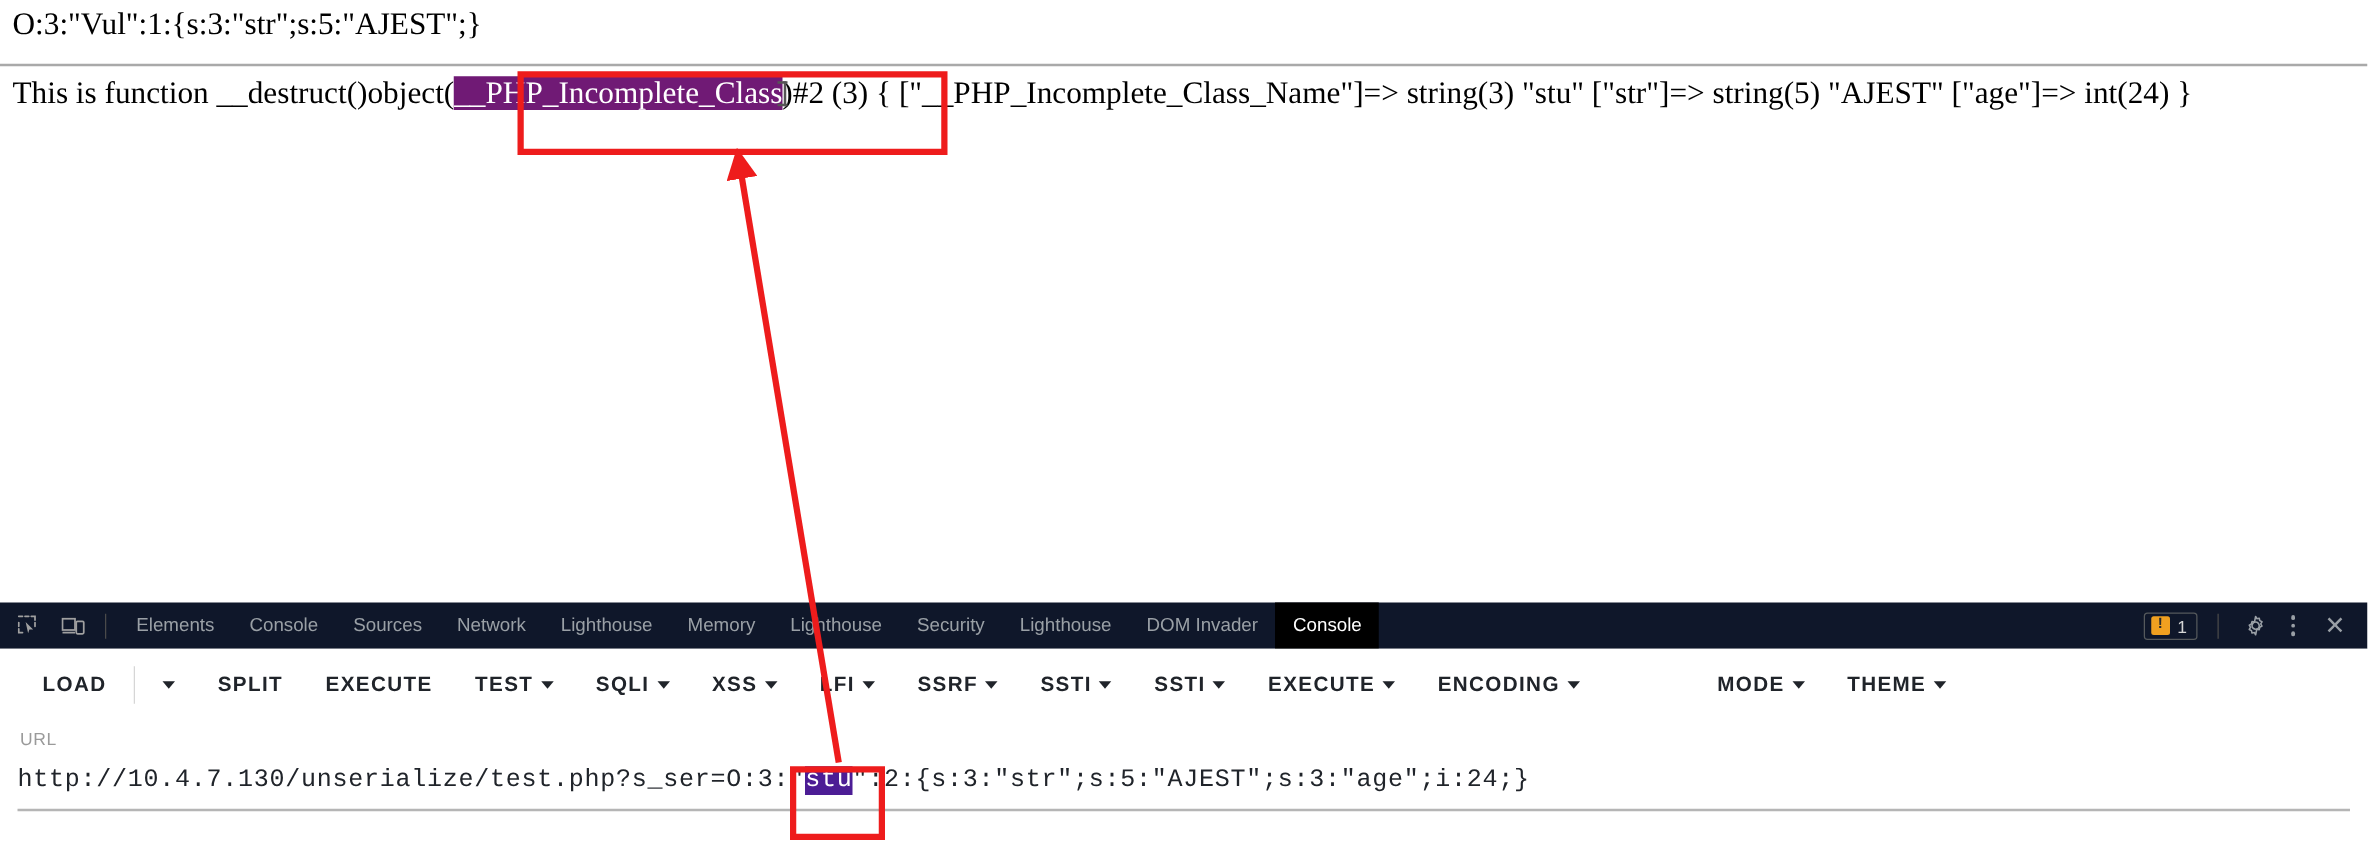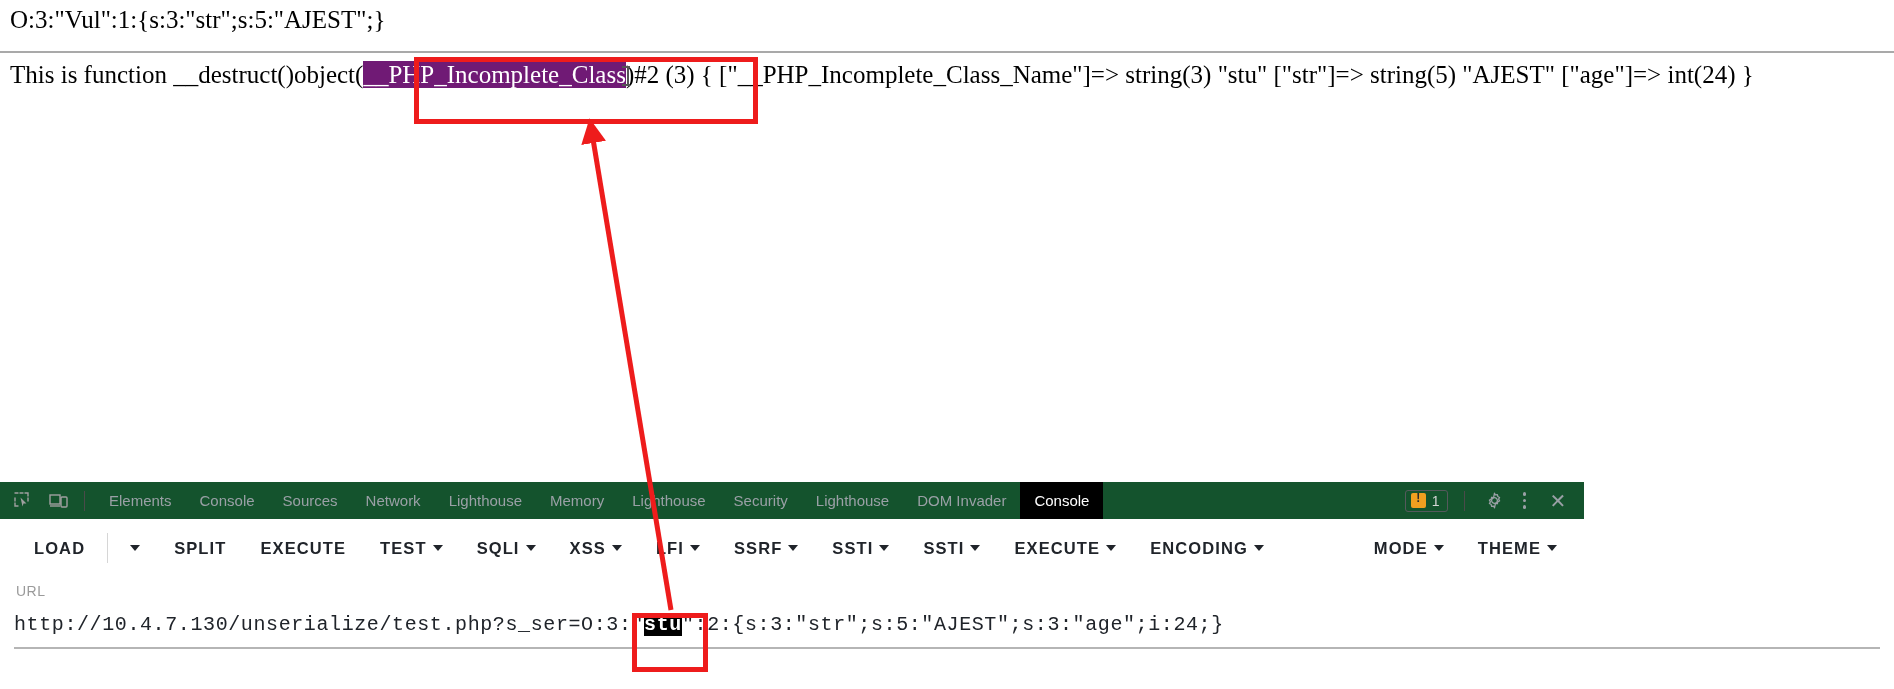--- a/index.html
+++ b/index.html
@@ -71,22 +71,22 @@
   }
   .red-box-top { left: 414px; top: 57px; width: 344px; height: 67px; }
   .red-box-bottom { left: 632px; top: 613px; width: 76px; height: 59px; }
 
   
   .devtools {
     position: absolute; left: 0; top: 482px; width: 1894px; height: 207px;
     background: #ffffff;
   }
   .dt-tabbar {
-    position: absolute; left: 0; top: 0; width: 1584px; height: 37px;
-    background: #14532d;
+    position: absolute; left: 0; top: 0; width: 1894px; height: 37px;
+    background: #0f172a;
     display: flex; align-items: center;
   }
   .dt-icon-btn {
     width: 32px; height: 28px;
     display: flex; align-items: center; justify-content: center;
     color: #a0a0a0;
     margin-left: 4px;
   }
   .dt-icon-btn:first-child { margin-left: 6px; }
   .dt-sep {
@@ -163,21 +163,21 @@
     border-bottom: 2px solid #b5b5b5;
   }
   .hb-url {
     font-family: "Liberation Mono", monospace;
     font-size: 20px;
     letter-spacing: 0.6px;
     color: #20242a;
     line-height: 40px;
     white-space: pre;
   }
-  .hb-url .sel2 { background: #000000; color: #ffffff; font-weight: bold; }
+  .hb-url .sel2 { background: #4c1d95; color: #ffffff; }
 </style>
 </head>
 <body>
 
 <div id="root">
 
   <div class="page-area">
     <div class="page-line line1">O:3:"Vul":1:{s:3:"str";s:5:"AJEST";}</div>
     <hr class="hr-rule">
     <div class="page-line line2"><span>This is function __destruct()object(</span><span class="sel">__PHP_Incomplete_Class</span><span class="caret-beam"><i></i></span><span>)#2 (3) { ["__PHP_Incomplete_Class_Name"]=&gt; string(3) "stu" ["str"]=&gt; string(5) "AJEST" ["age"]=&gt; int(24) }</span></div>

